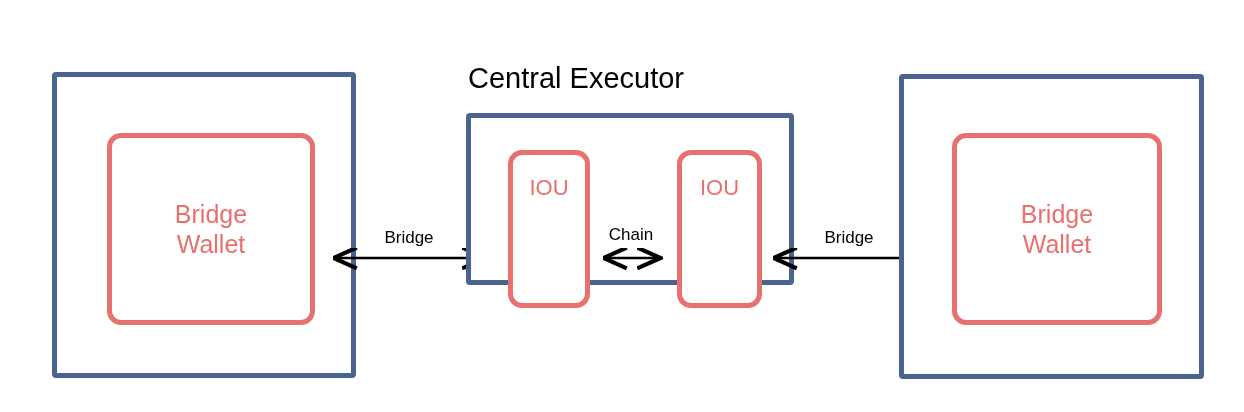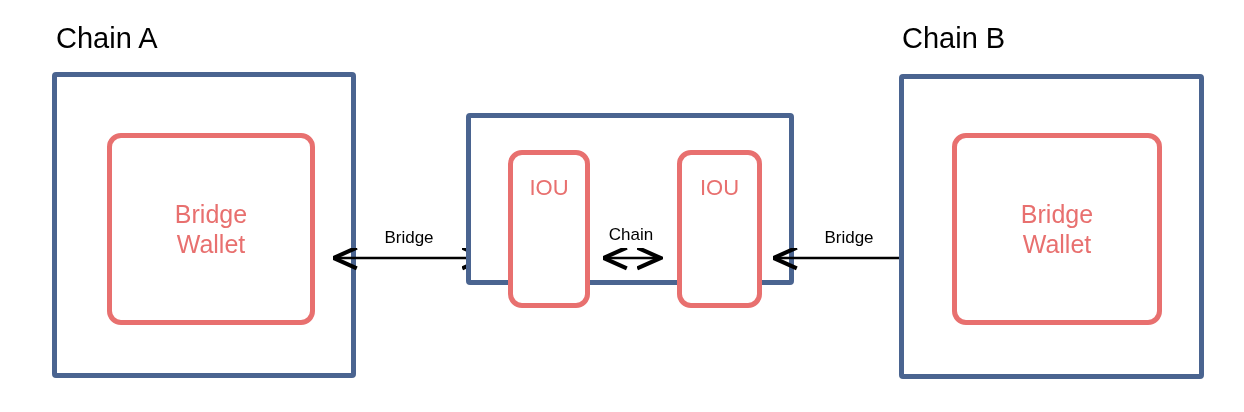--- a/index.html
+++ b/index.html
@@ -77,21 +77,20 @@
   .arrow-svg {
     position: absolute;
     overflow: visible;
   }
 </style>
 </head>
 <body>
 
 <div id="canvas">
 
-  <div class="chain-label" style="left:56px; top:24px;">Chain A</div>
 
   <div class="outer-box" style="left:52px; top:72px; width:304px; height:306px;">
     <div class="inner-box wallet-box" style="left:50px; top:56px; width:208px; height:192px;">
       <div class="wallet-text">Bridge
 Wallet</div>
     </div>
   </div>
 
   <div class="arrow-group">
     <div class="arrow-label" style="left:328px; top:229px; width:162px;">Bridge</div>
@@ -101,20 +100,21 @@
           <path d="M0,0 L9,4 L0,8" fill="none" stroke="#000000" stroke-width="1.6"></path>
         </marker>
         <marker id="arrL1" markerWidth="10" markerHeight="10" refX="1" refY="4" orient="auto" markerUnits="strokeWidth">
           <path d="M9,0 L0,4 L9,8" fill="none" stroke="#000000" stroke-width="1.6"></path>
         </marker>
       </defs>
       <line x1="10" y1="12" x2="157" y2="12" stroke="#000000" stroke-width="2.6" marker-end="url(#arrR1)" marker-start="url(#arrL1)"></line>
     </svg>
   </div>
 
+  <div class="chain-label" style="left:468px; top:64px;">Central Executor</div>
 
   <div class="outer-box" style="left:466px; top:113px; width:328px; height:172px;">
     <div class="inner-box iou-box" style="left:37px; top:32px; width:82px; height:158px;">
       <div class="iou-text">IOU</div>
     </div>
     <div class="inner-box iou-box" style="left:206px; top:32px; width:85px; height:158px;">
       <div class="iou-text">IOU</div>
     </div>
   </div>
 
@@ -141,21 +141,20 @@
           <path d="M0,0 L9,4 L0,8" fill="none" stroke="#000000" stroke-width="1.6"></path>
         </marker>
         <marker id="arrL3" markerWidth="10" markerHeight="10" refX="1" refY="4" orient="auto" markerUnits="strokeWidth">
           <path d="M9,0 L0,4 L9,8" fill="none" stroke="#000000" stroke-width="1.6"></path>
         </marker>
       </defs>
       <line x1="10" y1="12" x2="160" y2="12" stroke="#000000" stroke-width="2.6" marker-end="url(#arrR3)" marker-start="url(#arrL3)"></line>
     </svg>
   </div>
 
-  <div class="chain-label" style="left:902px; top:24px;">Chain B</div>
 
   <div class="outer-box" style="left:899px; top:74px; width:305px; height:305px;">
     <div class="inner-box wallet-box" style="left:48px; top:54px; width:210px; height:192px;">
       <div class="wallet-text">Bridge
 Wallet</div>
     </div>
   </div>
 
 </div>
 

